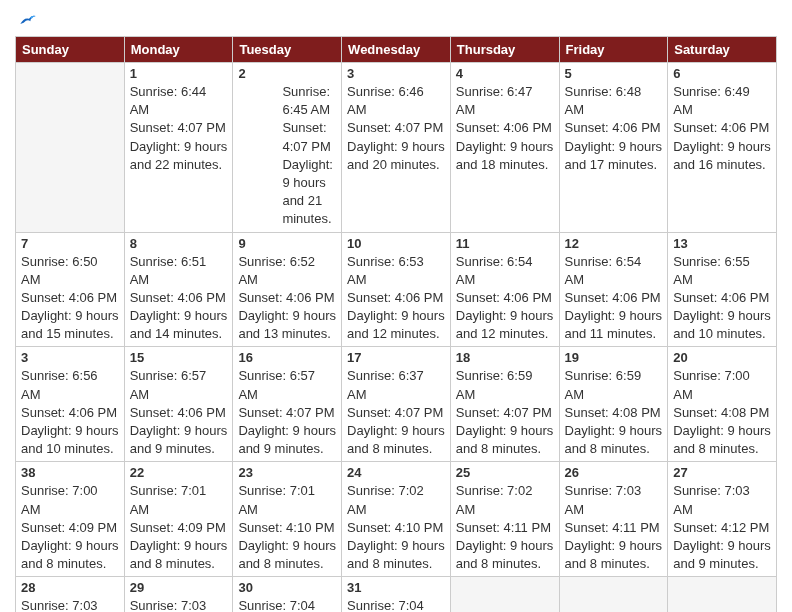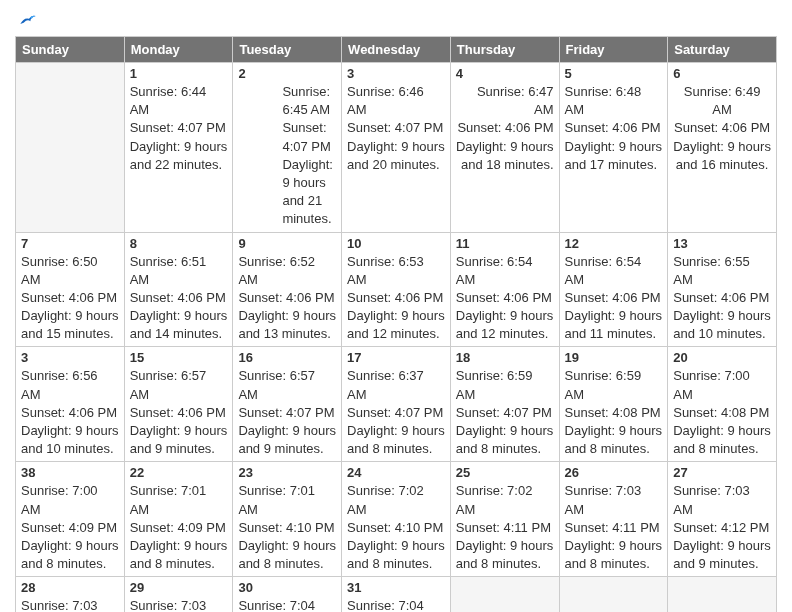--- a/index.html
+++ b/index.html
@@ -50,21 +50,21 @@
     .location {
       font-size: 14px;
       color: #555;
     }
     .calendar {
       width: 100%;
       border-collapse: collapse;
       table-layout: fixed;
     }
     .calendar th {
-      background-color: #737373;
+      background-color: #7f1d1d;
       color: #fff;
       text-align: left;
       padding: 5px 6px;
       font-size: 13px;
       font-weight: bold;
       border: 1px solid #ccc;
     }
     .calendar td {
       border: 1px solid #ccc;
       vertical-align: top;
@@ -149,35 +149,35 @@
           </td>
           <td>
             <div class="day-number">3</div>
             <div class="day-info" style="white-space: pre-line;">Sunrise: 6:46 AM
 Sunset: 4:07 PM
 Daylight: 9 hours
 and 20 minutes.</div>
           </td>
           <td>
             <div class="day-number">4</div>
-            <div class="day-info" style="white-space: pre-line; text-align: right;">Sunrise: 6:47 AM
+            <div class="day-info" style="white-space: pre-line;">Sunrise: 6:47 AM
 Sunset: 4:06 PM
 Daylight: 9 hours
 and 18 minutes.</div>
           </td>
           <td>
             <div class="day-number">5</div>
             <div class="day-info" style="white-space: pre-line;">Sunrise: 6:48 AM
 Sunset: 4:06 PM
 Daylight: 9 hours
 and 17 minutes.</div>
           </td>
           <td>
             <div class="day-number">6</div>
-            <div class="day-info" style="white-space: pre-line; text-align: center;">Sunrise: 6:49 AM
+            <div class="day-info" style="white-space: pre-line;">Sunrise: 6:49 AM
 Sunset: 4:06 PM
 Daylight: 9 hours
 and 16 minutes.</div>
           </td>
         </tr>
         <tr>
           <td>
             <div class="day-number">7</div>
             <div class="day-info" style="white-space: pre-line;">Sunrise: 6:50 AM
 Sunset: 4:06 PM

